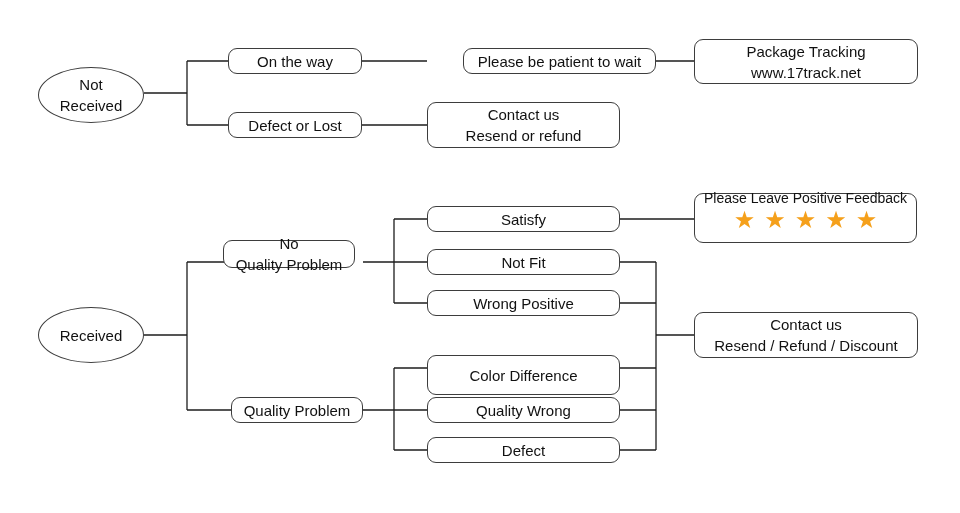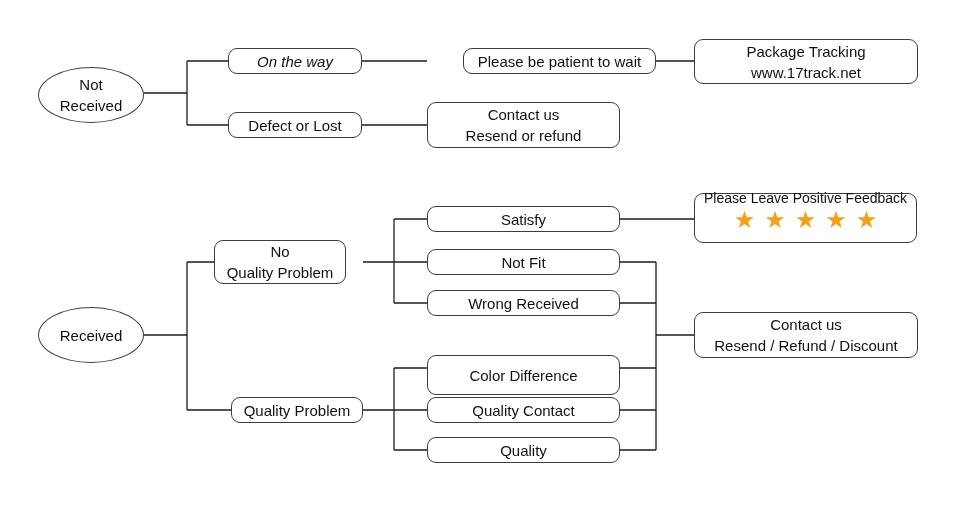--- a/index.html
+++ b/index.html
@@ -92,52 +92,52 @@
     <path d="M620,303 H656"></path>
     <path d="M620,368 H656"></path>
     <path d="M620,410 H656"></path>
     <path d="M620,450 H656"></path>
     <path d="M656,335 H694"></path>
   </svg>
 
   <div class="node ellipse" style="left:38px; top:67px; width:106px; height:56px;">Not
 Received</div>
 
-  <div class="node box" style="left:228px; top:48px; width:134px; height:26px;font-style:italic;">On the way</div>
+  <div class="node box" style="left:228px; top:48px; width:134px; height:26px;">On the way</div>
 
   <div class="node box" style="left:228px; top:112px; width:134px; height:26px;">Defect or Lost</div>
 
   <div class="node box" style="left:427px; top:48px; width:193px; height:26px;margin-left:36px;">Please be patient to wait</div>
 
   <div class="node box" style="left:694px; top:39px; width:224px; height:45px;">Package Tracking
 www.17track.net</div>
 
   <div class="node box" style="left:427px; top:102px; width:193px; height:46px;">Contact us
 Resend or refund</div>
 
   <div class="node ellipse" style="left:38px; top:307px; width:106px; height:56px;">Received</div>
 
-  <div class="node box" style="left:214px; top:240px; width:132px; height:44px;">No
+  <div class="node box" style="left:223px; top:240px; width:132px; height:28px;">No
 Quality Problem</div>
 
   <div class="node box" style="left:231px; top:397px; width:132px; height:26px;">Quality Problem</div>
 
   <div class="node box" style="left:427px; top:206px; width:193px; height:26px;">Satisfy</div>
 
   <div class="node box" style="left:427px; top:249px; width:193px; height:26px;">Not Fit</div>
 
-  <div class="node box" style="left:427px; top:290px; width:193px; height:26px;">Wrong Received</div>
+  <div class="node box" style="left:427px; top:290px; width:193px; height:26px;">Wrong Positive</div>
 
   <div class="node box feedback-box" style="left:694px; top:193px; width:223px; height:50px;">
     <span class="feedback-title">Please Leave Positive Feedback</span>
     <span class="star-row" style="color: rgb(245, 160, 27);"><span>★</span><span>★</span><span>★</span><span>★</span><span>★</span></span>
   </div>
 
   <div class="node box" style="left:427px; top:355px; width:193px; height:40px;">Color Difference</div>
 
-  <div class="node box" style="left:427px; top:397px; width:193px; height:26px;">Quality Contact</div>
+  <div class="node box" style="left:427px; top:397px; width:193px; height:26px;">Quality Wrong</div>
 
-  <div class="node box" style="left:427px; top:437px; width:193px; height:26px;">Quality</div>
+  <div class="node box" style="left:427px; top:437px; width:193px; height:26px;">Defect</div>
 
   <div class="node box" style="left:694px; top:312px; width:224px; height:46px;">Contact us
 Resend / Refund / Discount</div>
 
 </div>
 
 </body></html>

